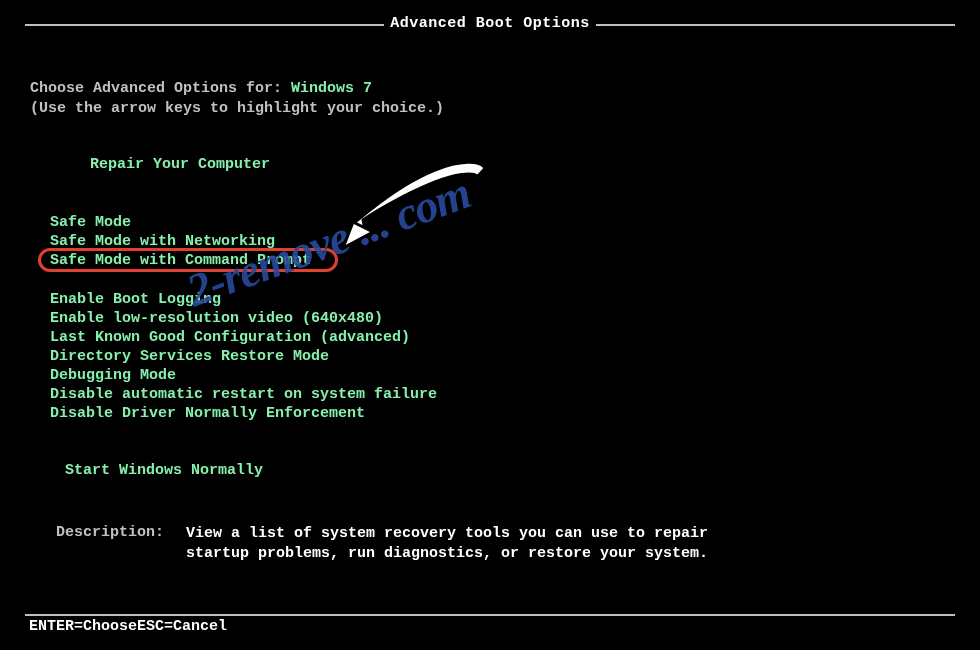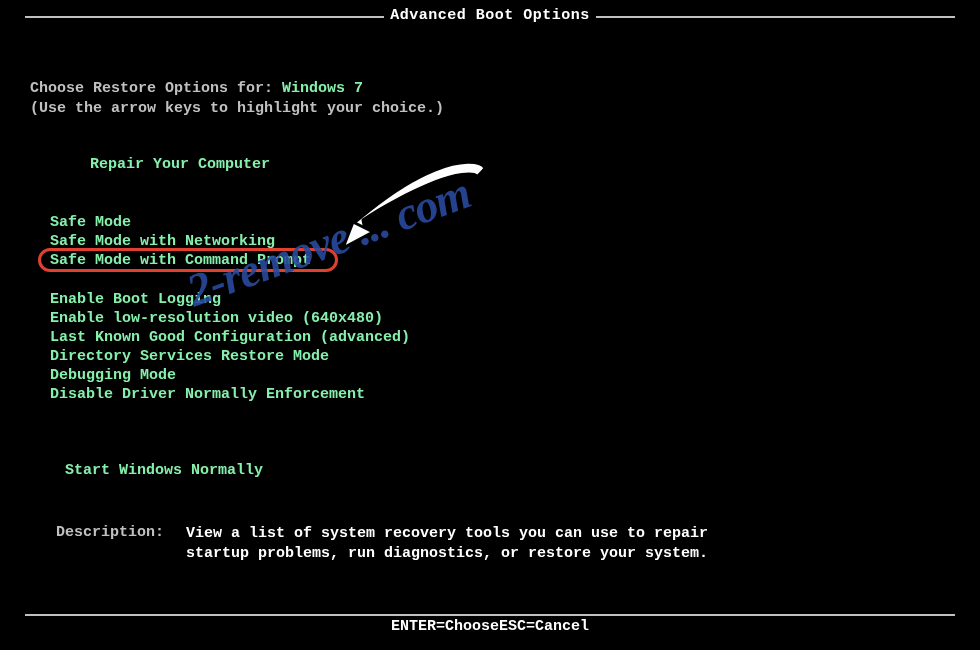--- a/index.html
+++ b/index.html
@@ -11,21 +11,21 @@
       font-size: 15px;
       font-weight: bold;
       color: #c0c0c0;
       overflow: hidden;
       position: relative;
     }
     .title-bar {
       position: absolute;
       left: 25px;
       right: 25px;
-      top: 16px;
+      top: 24px;
       text-align: center;
     }
     .title-bar .line {
       height: 2px;
       background: #c0c0c0;
       width: 100%;
     }
     .title-bar .title-text {
       color: #fff;
       padding: 0 6px 3px 6px;
@@ -73,21 +73,21 @@
       right: 25px;
       bottom: 15px;
     }
     .footer-line {
       height: 2px;
       background: #c0c0c0;
       margin-bottom: 2px;
     }
     .footer {
       display: flex;
-      justify-content: center;
+      justify-content: flex-start;
       color: #fff;
       padding: 0 4px;
     }
     .watermark {
       position: absolute;
       top: 215px;
       left: 180px;
       color: #2a4a9e;
       font-family: Georgia, 'Times New Roman', serif;
       font-style: italic;
@@ -109,40 +109,41 @@
   </style>
 </head>
 <body>
 
 <div class="title-bar">
   <div class="line"></div>
   <span class="title-text">Advanced Boot Options</span>
 </div>
 
 <div class="prompt-line l1">
-  <span>Choose Restore Options for: </span><span class="white">Windows 7</span>
+  <span>Choose Advanced Options for: </span><span class="white">Windows 7</span>
 </div>
 <div class="prompt-line l2">(Use the arrow keys to highlight your choice.)</div>
 
 <div class="group g1">
   <div class="opt white">Repair Your Computer</div>
 </div>
 
 <div class="group g2">
   <div class="opt white">Safe Mode</div>
   <div class="opt white">Safe Mode with Networking</div>
   <div class="opt white">Safe Mode with Command Prompt</div>
 </div>
 
 <div class="group g3">
   <div class="opt white">Enable Boot Logging</div>
   <div class="opt white">Enable low-resolution video (640x480)</div>
   <div class="opt white">Last Known Good Configuration (advanced)</div>
   <div class="opt white">Directory Services Restore Mode</div>
   <div class="opt white">Debugging Mode</div>
+  <div class="opt white">Disable automatic restart on system failure</div>
   <div class="opt white">Disable Driver Normally Enforcement</div>
 </div>
 
 <div class="group g4">
   <div class="opt white">Start Windows Normally</div>
 </div>
 
 <div class="highlight-box"></div>
 
 <div class="watermark">2-remove ... com</div>

